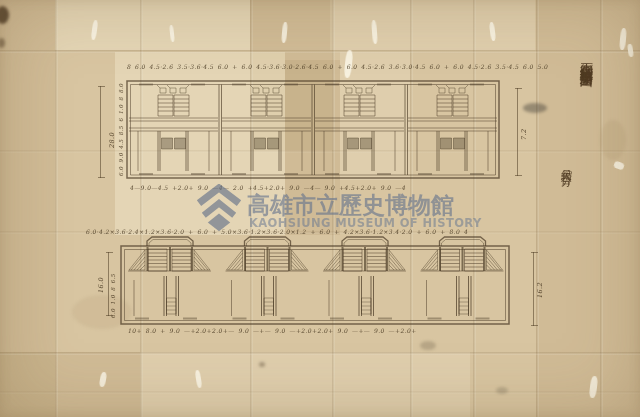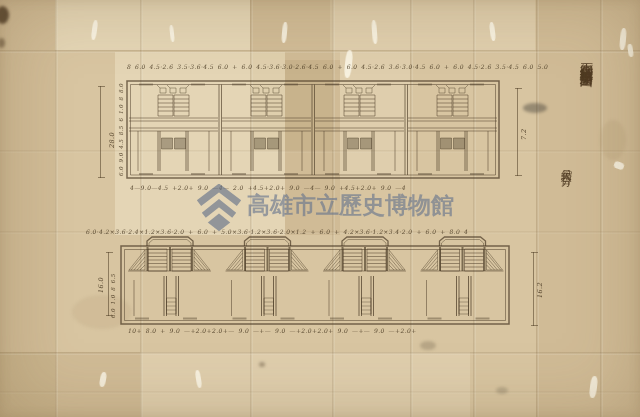--- a/index.html
+++ b/index.html
@@ -217,16 +217,17 @@
 
   <div id="watermark">
     <svg id="wm-logo" width="52" height="48" viewBox="0 0 60 60">
       <g fill="none" stroke="rgba(95,110,136,.62)">
         <path d="M5 24 L30 5 L55 24" stroke-width="9"></path>
         <path d="M11 39 L30 24 L49 39" stroke-width="8"></path>
       </g>
       <path d="M30 37 L44 48 L30 59 L16 48 Z" fill="rgba(95,110,136,.62)"></path>
     </svg>
     <div id="wm-zh">高雄市立歷史博物館</div>
+    <div id="wm-en">KAOHSIUNG MUSEUM OF HISTORY</div>
   </div>
 
   <div class="layer" id="vignette"></div>
 </div>
 
 </body></html>

